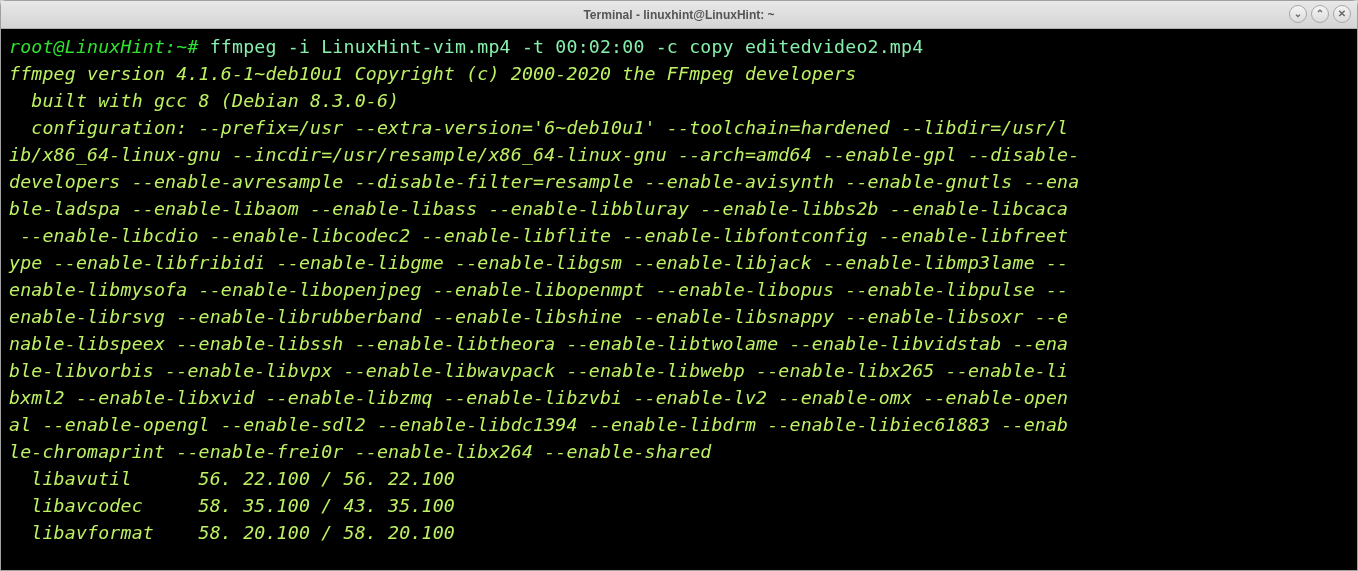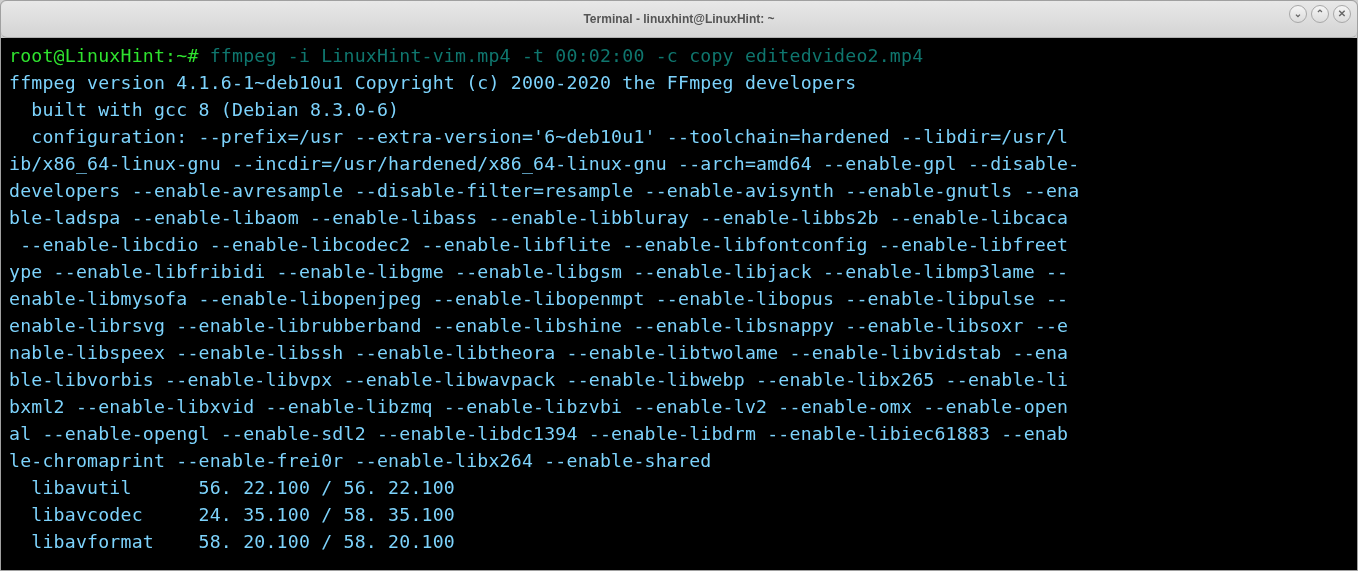--- a/index.html
+++ b/index.html
@@ -13,31 +13,30 @@
   .window {
     width: 1358px;
     height: 571px;
     background: #cecece;
     border: 1px solid #a0a0a0;
     border-radius: 6px 6px 0 0;
     display: flex;
     flex-direction: column;
   }
   .titlebar {
-    height: 37px;
+    height: 28px;
     background: linear-gradient(to bottom, #e8e8e8, #d4d4d4);
     border-bottom: 1px solid #b0b0b0;
     display: flex;
     align-items: center;
     justify-content: center;
     position: relative;
     font-size: 12px;
     color: #555;
     font-weight: bold;
-    border-radius: 6px;
   }
   .title-text {
     pointer-events: none;
   }
   .window-controls {
     position: absolute;
     right: 6px;
     top: 4px;
     display: flex;
     gap: 4px;
@@ -61,48 +60,48 @@
     background: #000;
     padding: 4px 8px 4px 8px;
     overflow: hidden;
     font-family: "DejaVu Sans Mono", "Liberation Mono", Consolas, monospace;
     font-size: 18.2px;
     line-height: 27px;
     letter-spacing: 0.2px;
     color: #2fe22f;
     white-space: pre;
   }
-  .prompt { color: #2fe22f; }
-  .cmd { color: #0f766e; }
-  .out { color: #7dd3fc; }
+  .prompt { color: #2fe22f; font-style: italic; }
+  .cmd { color: #86efac; }
+  .out { color: #bef264; font-style: italic; }
 </style>
 </head>
 <body>
 
 <div class="window">
   <div class="titlebar">
     <span class="title-text">Terminal - linuxhint@LinuxHint: ~</span>
     <div class="window-controls">
       <div class="win-btn">⌄</div>
       <div class="win-btn">⌃</div>
       <div class="win-btn">✕</div>
     </div>
   </div>
   <div class="terminal"><span class="prompt">root@LinuxHint:~# </span><span class="cmd">ffmpeg -i LinuxHint-vim.mp4 -t 00:02:00 -c copy editedvideo2.mp4</span>
 <span class="out">ffmpeg version 4.1.6-1~deb10u1 Copyright (c) 2000-2020 the FFmpeg developers</span>
 <span class="out">  built with gcc 8 (Debian 8.3.0-6)</span>
 <span class="out">  configuration: --prefix=/usr --extra-version='6~deb10u1' --toolchain=hardened --libdir=/usr/l</span>
-<span class="out">ib/x86_64-linux-gnu --incdir=/usr/hardened/x86_64-linux-gnu --arch=amd64 --enable-gpl --disable-</span>
+<span class="out">ib/x86_64-linux-gnu --incdir=/usr/resample/x86_64-linux-gnu --arch=amd64 --enable-gpl --disable-</span>
 <span class="out">developers --enable-avresample --disable-filter=resample --enable-avisynth --enable-gnutls --ena</span>
 <span class="out">ble-ladspa --enable-libaom --enable-libass --enable-libbluray --enable-libbs2b --enable-libcaca</span>
 <span class="out"> --enable-libcdio --enable-libcodec2 --enable-libflite --enable-libfontconfig --enable-libfreet</span>
 <span class="out">ype --enable-libfribidi --enable-libgme --enable-libgsm --enable-libjack --enable-libmp3lame --</span>
 <span class="out">enable-libmysofa --enable-libopenjpeg --enable-libopenmpt --enable-libopus --enable-libpulse --</span>
 <span class="out">enable-librsvg --enable-librubberband --enable-libshine --enable-libsnappy --enable-libsoxr --e</span>
 <span class="out">nable-libspeex --enable-libssh --enable-libtheora --enable-libtwolame --enable-libvidstab --ena</span>
 <span class="out">ble-libvorbis --enable-libvpx --enable-libwavpack --enable-libwebp --enable-libx265 --enable-li</span>
 <span class="out">bxml2 --enable-libxvid --enable-libzmq --enable-libzvbi --enable-lv2 --enable-omx --enable-open</span>
 <span class="out">al --enable-opengl --enable-sdl2 --enable-libdc1394 --enable-libdrm --enable-libiec61883 --enab</span>
 <span class="out">le-chromaprint --enable-frei0r --enable-libx264 --enable-shared</span>
 <span class="out">  libavutil      56. 22.100 / 56. 22.100</span>
-<span class="out">  libavcodec     24. 35.100 / 58. 35.100</span>
+<span class="out">  libavcodec     58. 35.100 / 43. 35.100</span>
 <span class="out">  libavformat    58. 20.100 / 58. 20.100</span></div>
 </div>
 
 </body></html>

